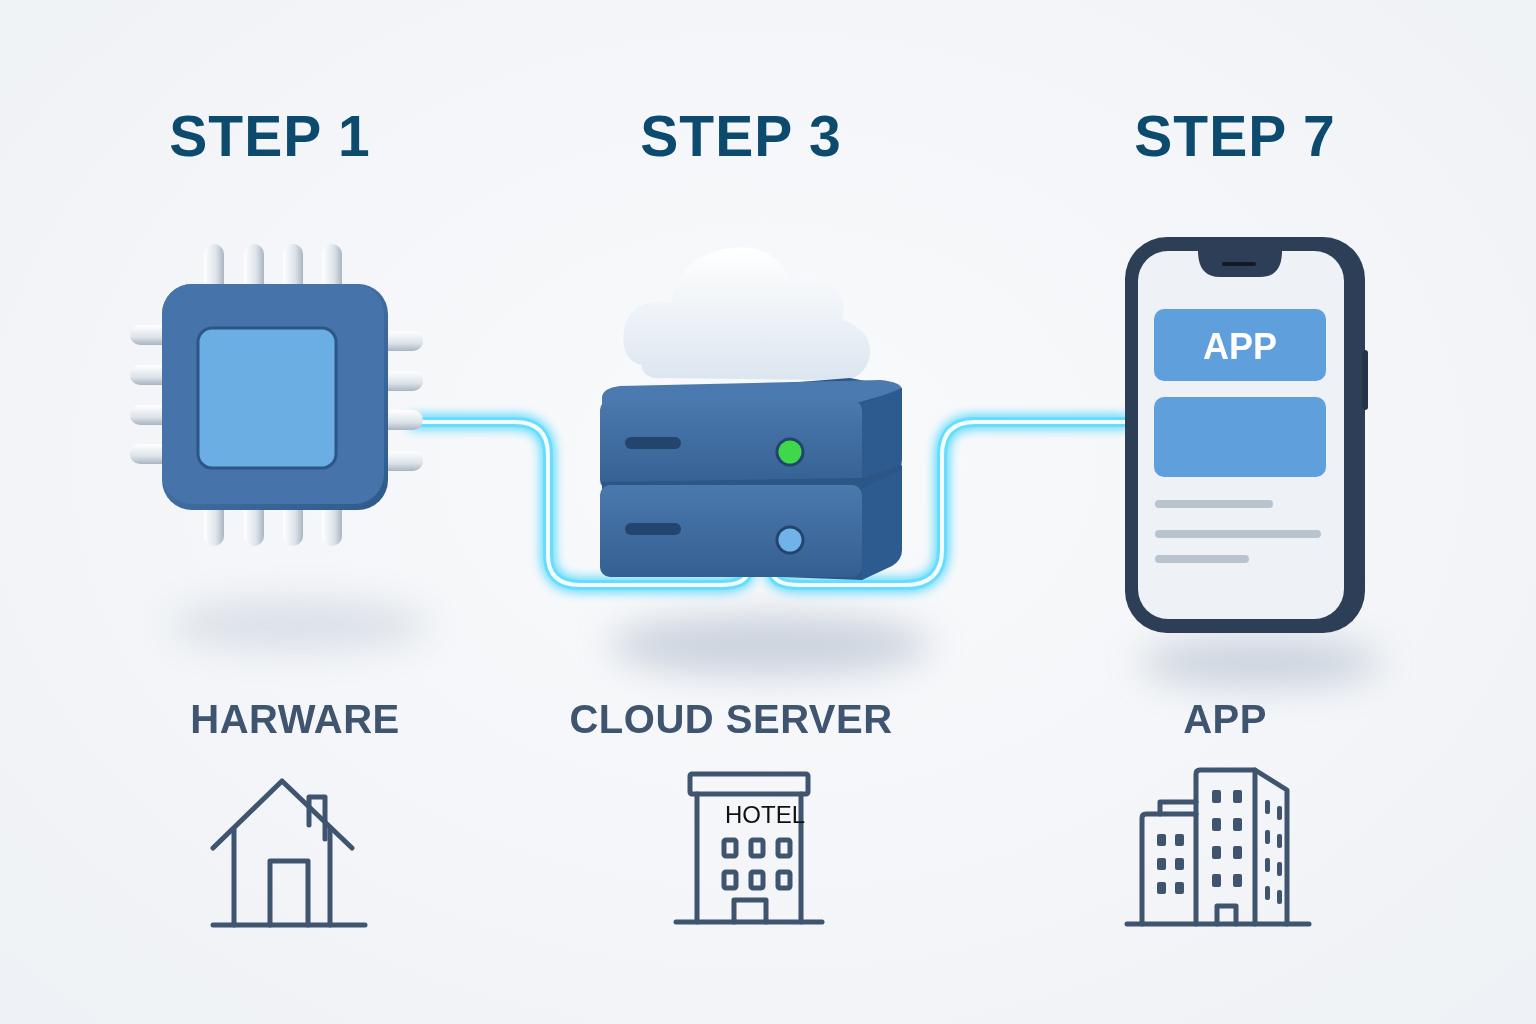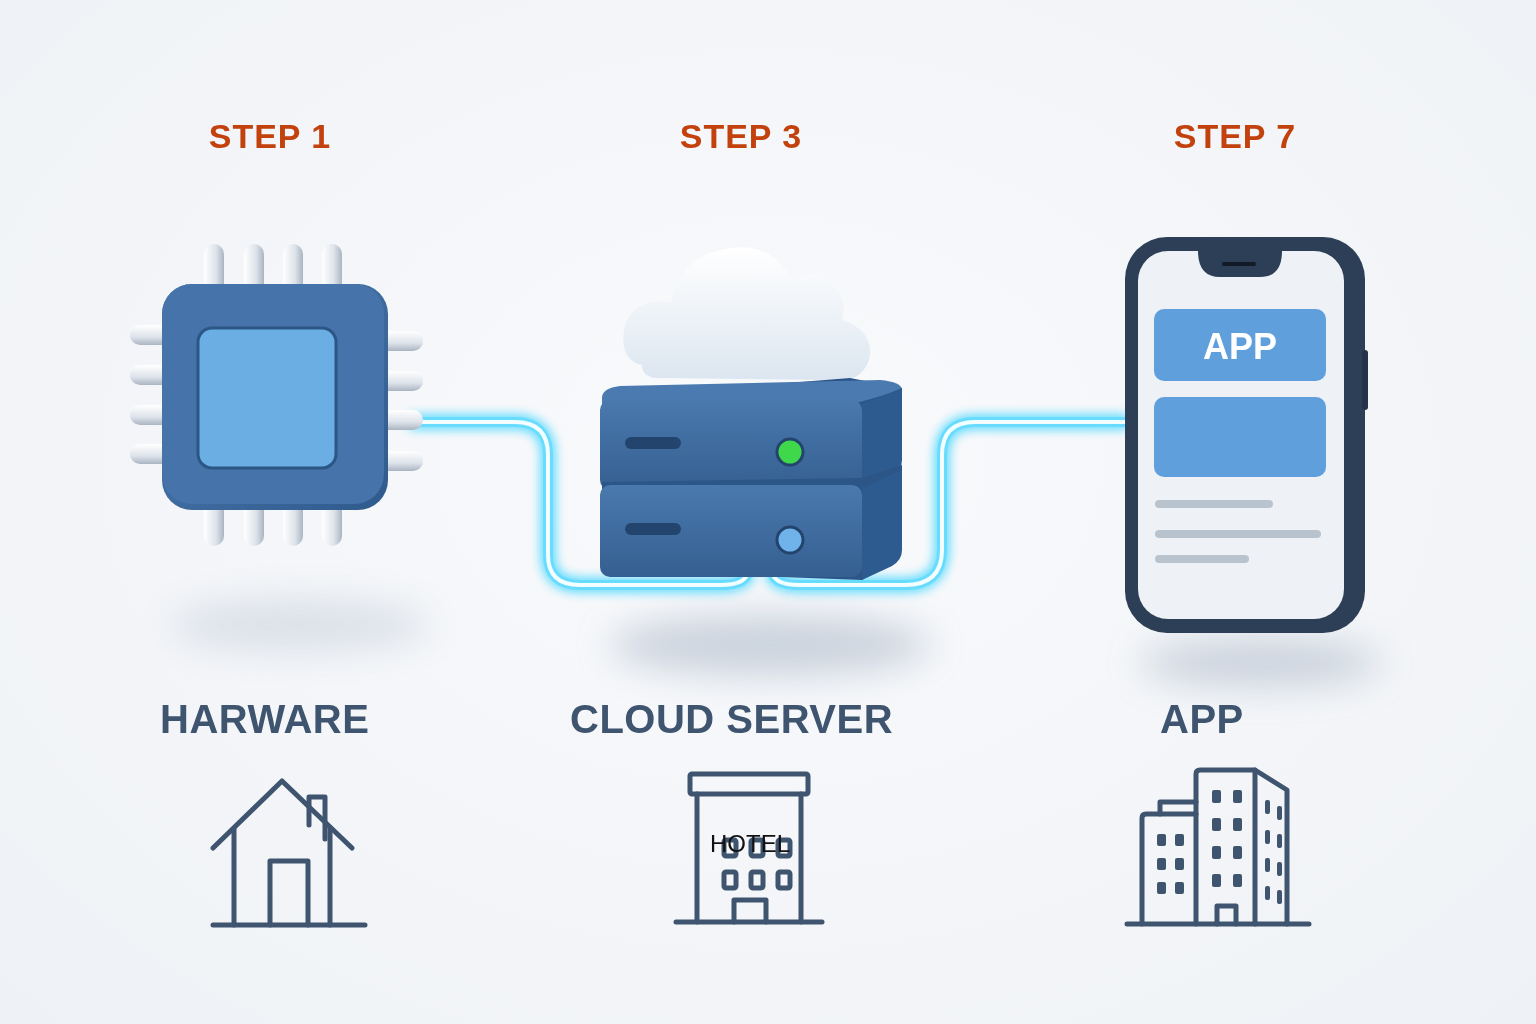--- a/index.html
+++ b/index.html
@@ -3,26 +3,26 @@
 <meta charset="utf-8">
 <style>
   html, body { margin:0; padding:0; }
   body {
     width:1536px; height:1024px; overflow:hidden; position:relative;
     background: radial-gradient(ellipse at 50% 45%, #f9fafc 0%, #f3f5f8 60%, #eef1f5 100%);
     font-family: "Liberation Sans", sans-serif;
   }
   .abs { position:absolute; }
   .step-title {
-    position:absolute; top:106px; font-weight:700; font-size:34px; color:#c2410c;
+    position:absolute; top:106px; font-weight:700; font-size:57px; color:#0c4a6e;
     letter-spacing:1px; text-align:center; width:320px; line-height:60px;
   }
   .label {
     position:absolute; top:694px; font-weight:700; font-size:40px; color:#3e546f;
-    text-align:left; line-height:50px; letter-spacing:0.5px;
+    text-align:center; line-height:50px; letter-spacing:0.5px;
   }
   svg { position:absolute; overflow:visible; }
   .shadow { position:absolute; border-radius:50%; filter:blur(18px); background:rgba(120,140,165,0.35); }
 </style>
 </head>
 <body>
 
 <div class="shadow" style="left:170px;top:600px;width:260px;height:50px;opacity:0.6;"></div>
 <div class="shadow" style="left:610px;top:615px;width:320px;height:60px;"></div>
 <div class="shadow" style="left:1140px;top:640px;width:240px;height:45px;"></div>
@@ -141,21 +141,21 @@
   <rect x="112" y="37" width="34" height="4" rx="2" fill="#111a26"></rect>
   <rect x="44" y="84" width="172" height="72" rx="10" fill="#5f9fdc"></rect>
   <rect x="44" y="172" width="172" height="80" rx="10" fill="#5f9fdc"></rect>
   <rect x="45" y="275" width="118" height="8" rx="4" fill="#b9c3ce"></rect>
   <rect x="45" y="305" width="166" height="8" rx="4" fill="#b9c3ce"></rect>
   <rect x="45" y="330" width="94" height="8" rx="4" fill="#b9c3ce"></rect>
 </svg>
 <div class="abs" style="left:1154px;top:322px;width:172px;text-align:center;color:#ffffff;font-weight:700;font-size:36px;line-height:50px;">APP</div>
 
 <div class="label" style="left:160px;width:270px;">HARWARE</div>
-<div class="label" style="left:570px;width:370px;">CLOUD SERVER</div>
+<div class="label" style="left:546px;width:370px;">CLOUD SERVER</div>
 <div class="label" style="left:1160px;width:130px;">APP</div>
 
 <svg width="170" height="160" style="left:205px;top:775px;" fill="none" stroke="#3e546f" stroke-width="5" stroke-linecap="round" stroke-linejoin="round">
   <path d="M8 73 L77 6 L147 73"></path>
   <path d="M29 54 V150"></path>
   <path d="M125 54 V150"></path>
   <path d="M104 50 V22 H120 V64"></path>
   <path d="M65 150 V86 H103 V150"></path>
   <path d="M8 150 H160"></path>
 </svg>
@@ -166,21 +166,21 @@
   <path d="M131 24 V152"></path>
   <rect x="54" y="70" width="12" height="16" rx="2"></rect>
     <rect x="81" y="70" width="12" height="16" rx="2"></rect>
     <rect x="108" y="70" width="12" height="16" rx="2"></rect>
   <rect x="54" y="102" width="12" height="16" rx="2"></rect>
     <rect x="81" y="102" width="12" height="16" rx="2"></rect>
     <rect x="108" y="102" width="12" height="16" rx="2"></rect>
   <path d="M64 152 V130 H96 V152"></path>
   <path d="M6 152 H152"></path>
 </svg>
-<div class="abs" style="left:695px;top:800px;width:110px;text-align:center;font-size:24px;color:#111;line-height:30px;font-family:'Liberation Sans',sans-serif;margin-top:29px;">HOTEL</div>
+<div class="abs" style="left:695px;top:800px;width:110px;text-align:right;font-size:24px;color:#111;line-height:30px;font-family:'Liberation Sans',sans-serif;">HOTEL</div>
 
 <svg width="210" height="180" style="left:1115px;top:762px;" fill="none" stroke="#3e546f" stroke-width="5" stroke-linecap="round" stroke-linejoin="round">
   <path d="M12 162 H194"></path>
   <path d="M27 162 V56 Q27 52 31 52 H81"></path>
   <path d="M45 52 V40 H81"></path>
   <path d="M81 162 V12 Q81 8 85 8 H140 L172 28 V162"></path>
   <path d="M140 8 V162"></path>
   <path d="M102 162 V144 H121 V162"></path>
   <g fill="#3e546f" stroke="none">
     <rect x="42" y="72" width="9" height="12" rx="2"></rect>

